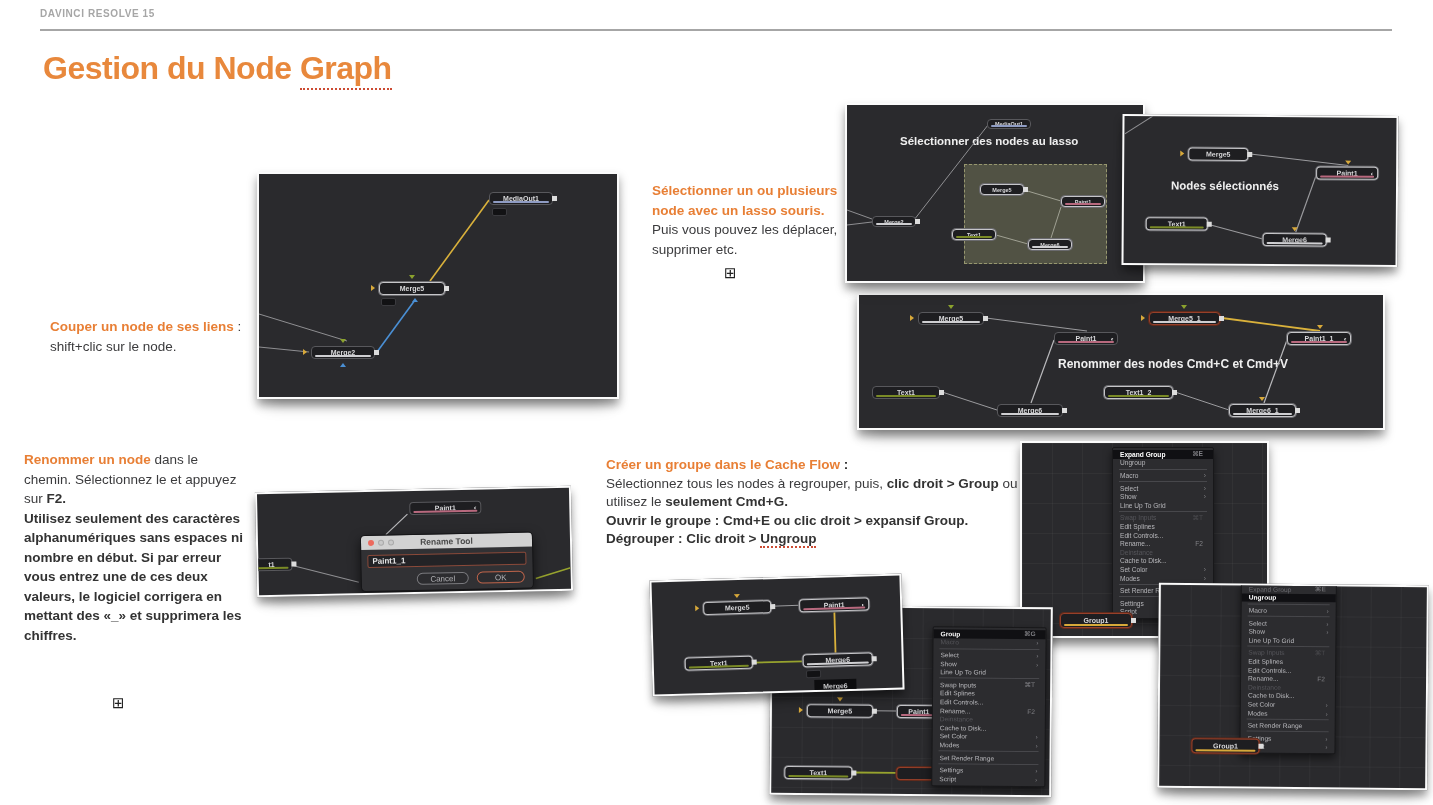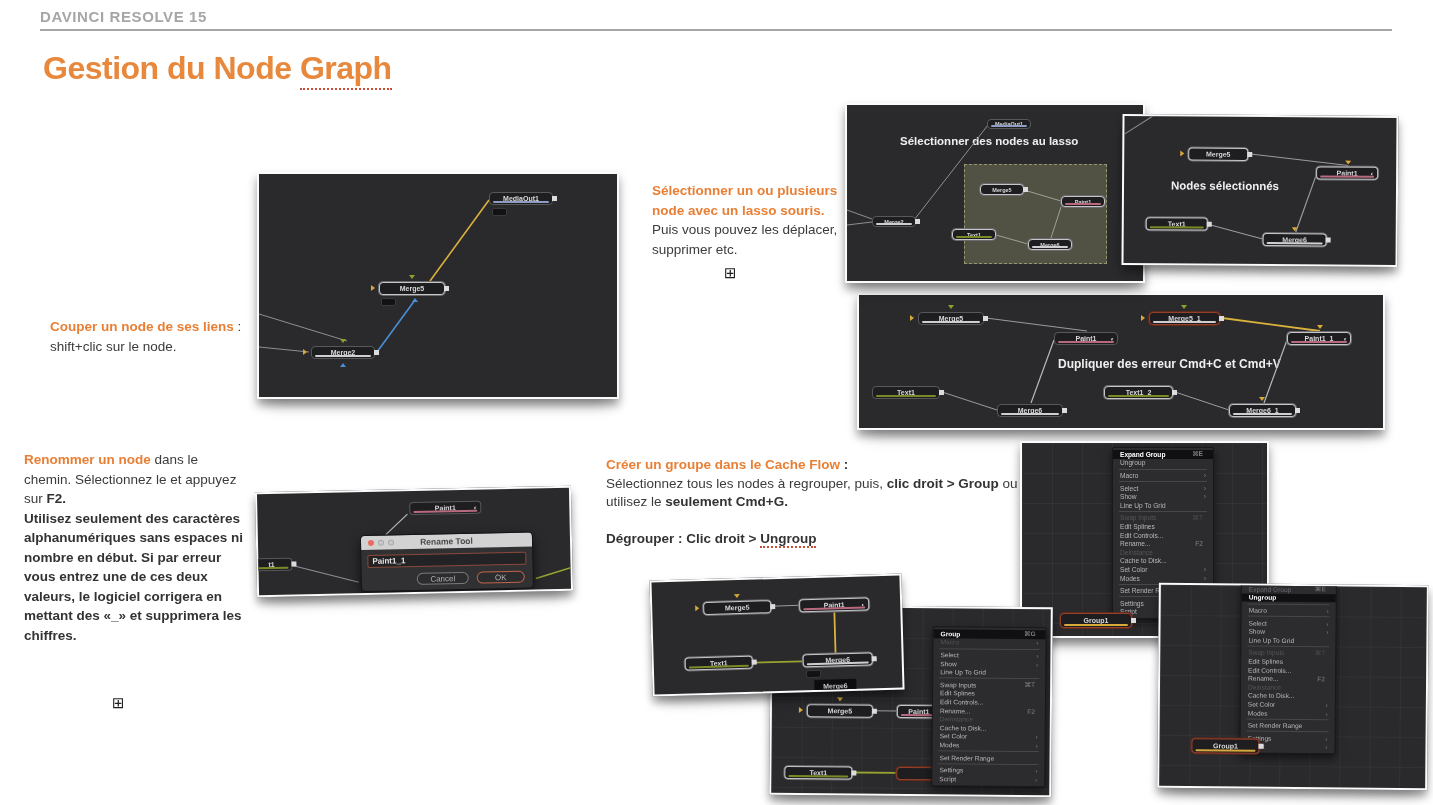--- a/index.html
+++ b/index.html
@@ -1,19 +1,19 @@
 <!DOCTYPE html>
 <html><head>
 <meta charset="utf-8">
 <style>
   html,body{margin:0;padding:0;background:#e9e9e9;}
   .page{position:relative;width:1433px;height:805px;background:#ffffff;overflow:hidden;
         font-family:"Liberation Sans","DejaVu Sans",sans-serif;color:#3b3b3d;}
   
-  .kicker{position:absolute;left:40px;top:8px;font-size:15px;font-weight:bold;color:#a6a6a6;letter-spacing:.6px;}
+  .kicker{position:absolute;left:40px;top:8px;font-size:10px;font-weight:bold;color:#a6a6a6;letter-spacing:.6px;}
   .rule{position:absolute;left:40px;top:29px;width:1352px;height:2px;background:#a6a6a6;}
   .title{position:absolute;left:43px;top:50px;font-size:32px;font-weight:bold;color:#e8883c;letter-spacing:-.5px;}
   .title .dotted{border-bottom:2px dotted #cc4b33;padding-bottom:2px;}
   
   .tb{position:absolute;font-size:13.5px;line-height:19.5px;}
   .lead{color:#e87f35;font-weight:bold;}
   .b{font-weight:bold;color:#333;}
   .dotline{border-bottom:2px dotted #cc4b33;}
   .phicon{position:absolute;font-size:15px;color:#222;line-height:15px;}
   
@@ -95,21 +95,21 @@
 
   <div class="tb" style="left:24px;top:450px;width:222px;">
     <span class="lead">Renommer un node</span><span> dans le chemin. Sélectionnez le et appuyez sur </span><span class="b">F2.</span><br>
     <span class="b">Utilisez seulement des caractères alphanumériques sans espaces ni nombre en début. Si par erreur vous entrez une de ces deux valeurs, le logiciel corrigera en mettant des «_» et supprimera les chiffres.</span>
   </div>
   <div class="phicon" style="left:112px;top:695px;">⊞</div>
 
   <div class="tb" style="left:606px;top:456px;width:428px;line-height:18.5px;">
     <span class="lead">Créer un groupe dans le Cache Flow</span><span class="b"> :</span><br>
     <span>Sélectionnez tous les nodes à regrouper, puis, </span><span class="b">clic droit &gt; Group</span><span> ou utilisez le </span><span class="b">seulement Cmd+G.</span><br>
-    <br>
+    <span class="b">Ouvrir le groupe : Cmd+E ou clic droit &gt; expansif Group.</span><br>
     <span class="b">Dégrouper : Clic droit &gt; </span><span class="b dotline">Ungroup</span>
   </div>
 
   <div class="shot" style="left:257px;top:172px;width:358px;height:223px;">
     <svg class="links" width="358" height="223">
       <line x1="0" y1="140" x2="88" y2="167" stroke="#8f8f92" stroke-width="1"></line>
       <line x1="0" y1="173" x2="50" y2="178" stroke="#8f8f92" stroke-width="1"></line>
       <line x1="118" y1="178" x2="156" y2="126" stroke="#4a8fd4" stroke-width="1.6"></line>
       <line x1="171" y1="107" x2="230" y2="26" stroke="#d9b13b" stroke-width="1.6"></line>
     </svg>
@@ -201,21 +201,21 @@
     </div>
     <div class="node sel" style="left:139px;top:116px;width:64px;">
       <span>Merge6</span>
         <span class="ul white"></span>
         <span class="out"></span>
     </div>
     <span class="tri ty" style="left:168px;top:110px;"></span>
   </div>
 
   <div class="shot" style="left:857px;top:293px;width:524px;height:133px;">
-    <div class="cap" style="left:199px;top:62px;font-size:12px;">Dupliquer des erreur Cmd+C et Cmd+V</div>
+    <div class="cap" style="left:199px;top:62px;font-size:12px;">Renommer des nodes Cmd+C et Cmd+V</div>
     <svg class="links" width="524" height="133">
       <line x1="127" y1="23" x2="228" y2="36" stroke="#9b9b9e" stroke-width="1"></line>
       <line x1="195" y1="45" x2="172" y2="108" stroke="#b9b9bc" stroke-width="1.2"></line>
       <line x1="83" y1="97" x2="138" y2="115" stroke="#9b9b9e" stroke-width="1"></line>
       <line x1="363" y1="23" x2="461" y2="36" stroke="#d9b13b" stroke-width="1.8"></line>
       <line x1="428" y1="45" x2="405" y2="108" stroke="#b9b9bc" stroke-width="1.2"></line>
       <line x1="316" y1="97" x2="370" y2="115" stroke="#9b9b9e" stroke-width="1"></line>
     </svg>
     <div class="node" style="left:59px;top:17px;width:66px;">
       <span>Merge5</span>

